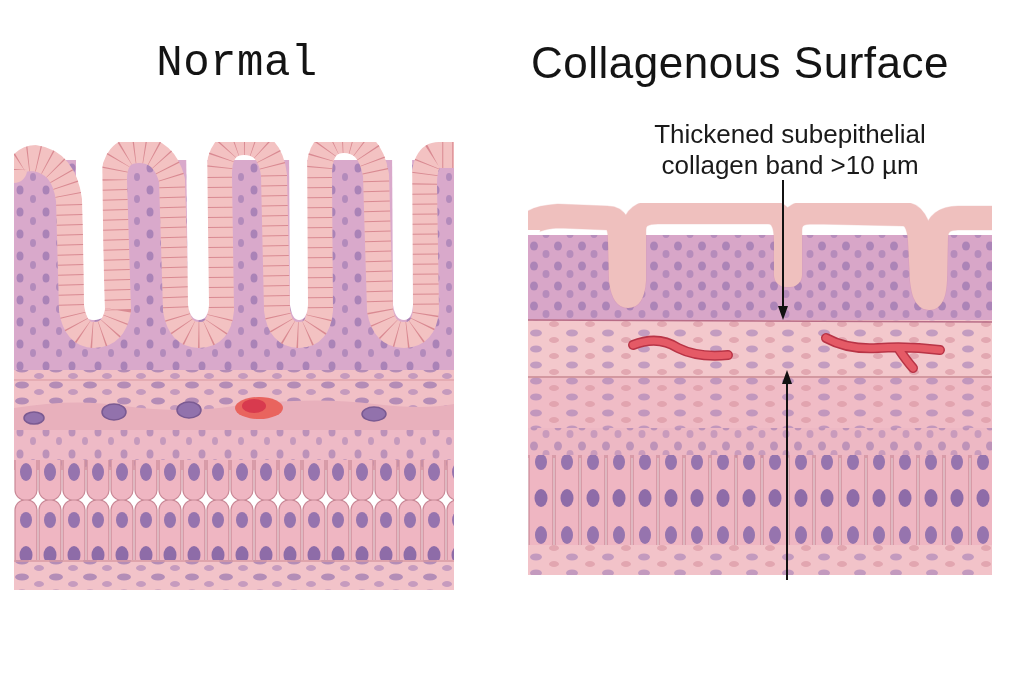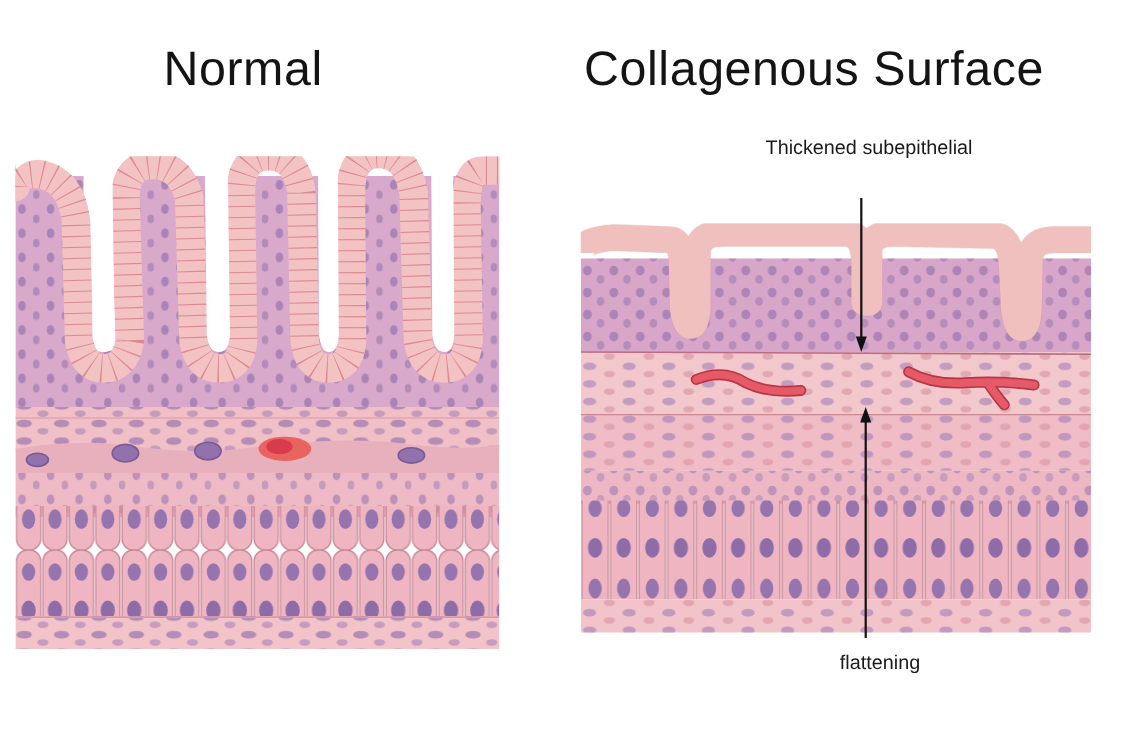--- a/index.html
+++ b/index.html
@@ -1,24 +1,24 @@
 <!DOCTYPE html>
 <html><head>
 <meta charset="utf-8">
 <style>
   html, body { margin: 0; padding: 0; background: #ffffff; }
   body { width: 1024px; height: 683px; position: relative; overflow: hidden; font-family: "Liberation Sans", "DejaVu Sans", sans-serif; color: #111; }
   .title { position: absolute; top: 38px; font-size: 44px; font-weight: 400; letter-spacing: 0.5px; text-align: center; color: #141414; }
-  .title-normal { left: 76px; width: 290px; }
+  .title-normal { left: 92px; width: 290px; font-family: Liberation Mono, monospace; }
   .title-cc { left: 520px; width: 440px; }
   .panel { position: absolute; }
   .panel svg { display: block; }
   .panel-normal { left: 14px; top: 140px; width: 440px; height: 450px; }
   .panel-cc { left: 528px; top: 200px; width: 464px; height: 380px; }
-  .label { position: absolute; font-size: 18px; line-height: 31px; text-align: center; color: #1a1a1a; }
+  .label { position: absolute; font-size: 26px; line-height: 31px; text-align: center; color: #1a1a1a; }
   .label-top { left: 620px; top: 119px; width: 340px; }
   .label-bottom { left: 660px; top: 587px; width: 280px; }
   .arrow { position: absolute; }
 </style>
 </head>
 <body>
 
 <div class="title title-normal">Normal</div>
 <div class="title title-cc">Collagenous Surface</div>
 
@@ -141,16 +141,16 @@
 
 <svg class="arrow" style="left:775px; top:180px;" width="20" height="400" viewBox="0 0 20 400">
   <line x1="8" y1="0" x2="8" y2="130" stroke="#111" stroke-width="2"></line>
   <polygon points="3,126 13,126 8,140" fill="#111"></polygon>
   <line x1="12" y1="200" x2="12" y2="400" stroke="#111" stroke-width="2"></line>
   <polygon points="7,204 17,204 12,190" fill="#111"></polygon>
 </svg>
 
 <div class="label label-top">
   <div>Thickened subepithelial</div>
+  <div>collagen band &gt;10 µm</div>
 </div>
 <div class="label label-bottom">
-  <div>flattening</div>
 </div>
 
 </body></html>

